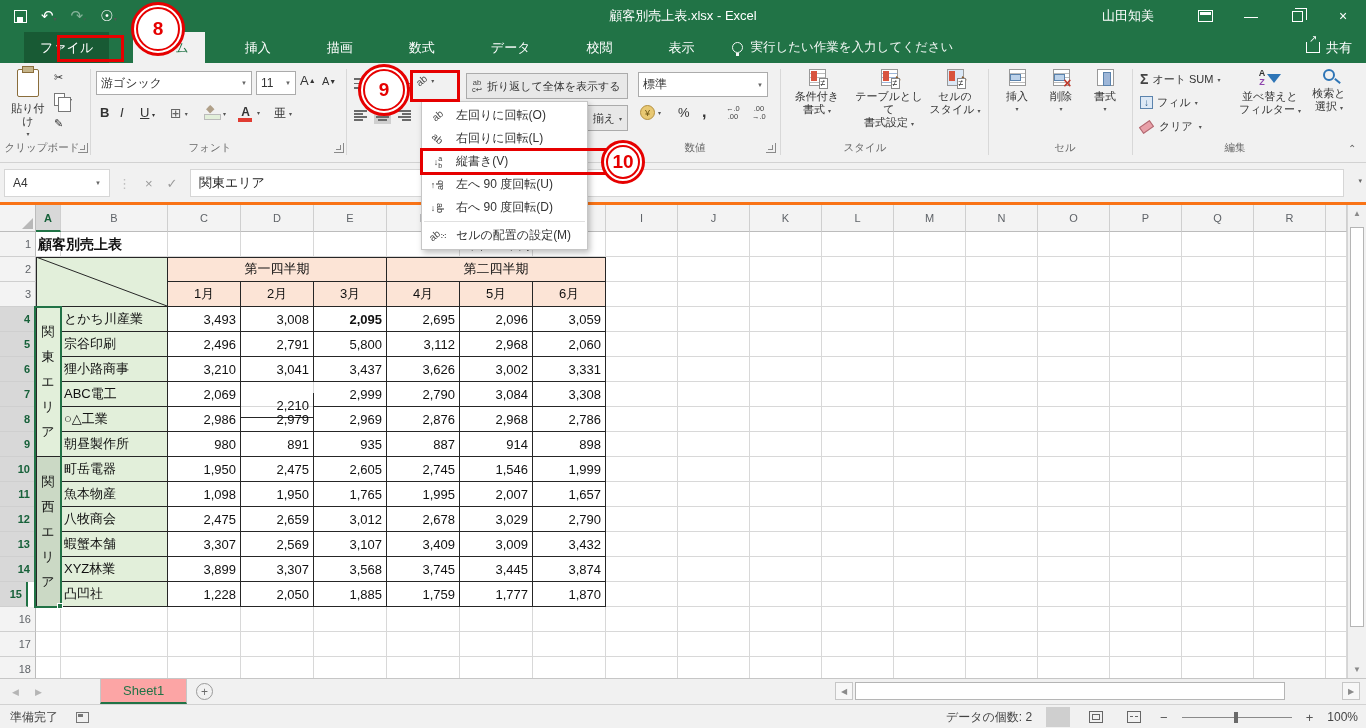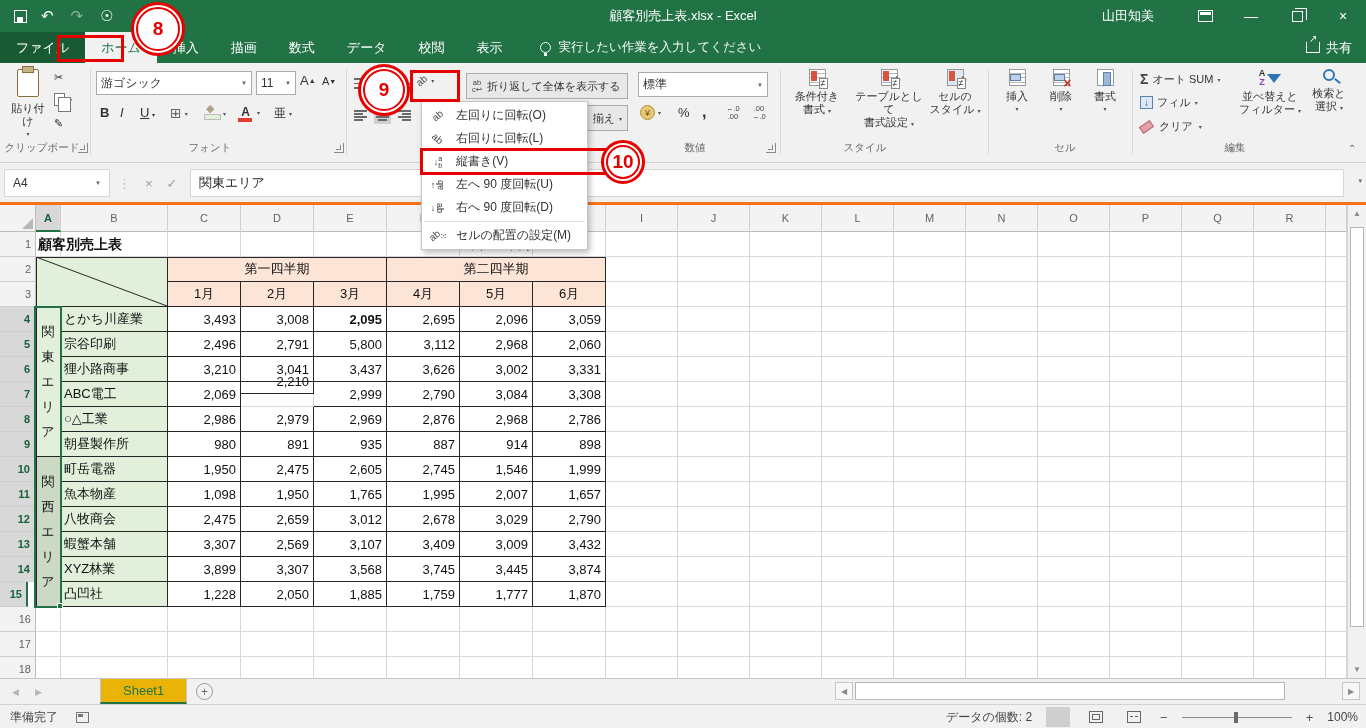--- a/index.html
+++ b/index.html
@@ -17,21 +17,21 @@
   .win-ctl { position:absolute; right:0; top:0; height:32px; display:flex; align-items:center; }
   .win-ctl .user { font-size:13px; margin-right:28px; }
   .win-ctl .btn { width:46px; height:32px; display:flex; align-items:center; justify-content:center; font-size:14px; }
   .ribbon-disp { width:15px; height:12px; border:1.5px solid #fff; position:relative; }
   .ribbon-disp:after{ content:""; position:absolute; top:1px; left:1px; right:1px; height:3px; background:#fff; }
   .restore-g { width:11px; height:11px; border:1.5px solid #fff; position:relative; }
   .restore-g:before { content:""; position:absolute; left:2px; top:-4px; width:11px; height:11px; border:1.5px solid #fff; border-left:none; border-bottom:none; }
 
   
   .tabrow { position:absolute; left:0; top:32px; width:100%; height:31px; background:#217346; display:flex; align-items:stretch; color:#fff; font-size:13px; }
-  .tab { padding:0 16px; display:flex; align-items:center; }
+  .tab { padding:0 16px; display:flex; align-items:center;margin-left:24px; }
   .tab.file { background:#185a34; }
   .tab.active { background:#f1f1f1; color:#217346; }
   .tellme { display:flex; align-items:center; gap:7px; margin-left:22px; font-size:12.5px; opacity:.95; }
   .bulb { width:11px; height:11px; border:1.5px solid #fff; border-radius:50%; position:relative; }
   .bulb:after { content:""; position:absolute; left:3px; top:10px; width:2.5px; height:3px; background:#fff; }
   .share { position:absolute; right:14px; top:32px; height:31px; display:flex; align-items:center; gap:6px; color:#fff; font-size:13px; }
   .share-ico { width:14px; height:11px; border:1.5px solid #fff; border-top:none; position:relative; }
   .share-ico:after { content:"↗"; position:absolute; left:2px; top:-9px; font-size:10px; }
 
   
@@ -119,21 +119,21 @@
   .vscroll { position:absolute; right:0; top:205px; width:19px; height:473px; background:#f1f1f1; border-left:1px solid #d4d4d4; }
   .vthumb { position:absolute; left:2px; right:2px; top:22px; height:400px; background:#fff; border:1px solid #b5b5b5; }
   .s-arr { position:absolute; font-size:8px; color:#8a8a8a; width:100%; text-align:center; }
   .hscroll-wrap { position:absolute; left:835px; top:681px; width:525px; height:20px; background:#f1f1f1; display:flex; align-items:center; }
   .h-arr { width:18px; height:18px; border:1px solid #c6c6c6; background:#f7f7f7; display:flex; align-items:center; justify-content:center; font-size:8px; color:#8a8a8a; }
   .hthumb { height:18px; background:#fff; border:1px solid #b5b5b5; width:430px; margin-left:2px; }
 
   
   .sheettabs { position:absolute; left:0; top:678px; width:100%; height:26px; background:#f1f1f1; border-top:1px solid #c6c6c6; font-size:13px; }
   .nav-arrows { position:absolute; left:12px; top:0; height:26px; display:flex; align-items:center; gap:16px; color:#b5b5b5; font-size:9px; }
-  .sheettab { position:absolute; left:100px; top:0; height:25px; padding:0 22px; background:#eab308; border-left:1px solid #c6c6c6; border-right:1px solid #c6c6c6; border-bottom:2px solid #217346; color:#217346; display:flex; align-items:center; }
+  .sheettab { position:absolute; left:100px; top:0; height:25px; padding:0 22px; background:#fca5a5; border-left:1px solid #c6c6c6; border-right:1px solid #c6c6c6; border-bottom:2px solid #217346; color:#217346; display:flex; align-items:center; }
   .addsheet { position:absolute; left:196px; top:4px; width:17px; height:17px; border:1px solid #9a9a9a; border-radius:50%; color:#6a6a6a; display:flex; align-items:center; justify-content:center; font-size:12px; }
 
   
   .statusbar { position:absolute; left:0; top:704px; width:100%; height:24px; background:#f1f1f1; border-top:1px solid #d2d2d2; font-size:12px; color:#444; }
   .st-left { position:absolute; left:10px; top:0; height:24px; display:flex; align-items:center; gap:18px; }
   .macro-ico { width:13px; height:11px; border:1px solid #777; position:relative; }
   .macro-ico:after { content:""; position:absolute; left:1px; top:1px; width:5px; height:3px; background:#777; }
   .st-right { position:absolute; right:8px; top:0; height:24px; display:flex; align-items:center; gap:14px; }
   .view-ico { width:24px; height:20px; display:flex; align-items:center; justify-content:center; }
   .vi { width:14px; height:12px; border:1px solid #666; }
@@ -841,21 +841,21 @@
       <div class="tcell num" style="left: 533px; top: 127px; width: 73px; height: 25px;">2,060</div>
       <div class="tcell name" style="left: 61px; top: 152px; width: 107px; height: 25px;">狸小路商事</div>
       <div class="tcell num" style="left: 168px; top: 152px; width: 73px; height: 25px;">3,210</div>
       <div class="tcell num" style="left: 241px; top: 152px; width: 73px; height: 25px;">3,041</div>
       <div class="tcell num" style="left: 314px; top: 152px; width: 73px; height: 25px;">3,437</div>
       <div class="tcell num" style="left: 387px; top: 152px; width: 73px; height: 25px;">3,626</div>
       <div class="tcell num" style="left: 460px; top: 152px; width: 73px; height: 25px;">3,002</div>
       <div class="tcell num" style="left: 533px; top: 152px; width: 73px; height: 25px;">3,331</div>
       <div class="tcell name" style="left: 61px; top: 177px; width: 107px; height: 25px;">ABC電工</div>
       <div class="tcell num" style="left: 168px; top: 177px; width: 73px; height: 25px;">2,069</div>
-      <div class="tcell num" style="left: 241px; top: 164px; width: 73px; height: 25px;">2,210</div>
+      <div class="tcell num" style="left: 241px; top: 188px; width: 73px; height: 25px;">2,210</div>
       <div class="tcell num" style="left: 314px; top: 177px; width: 73px; height: 25px;">2,999</div>
       <div class="tcell num" style="left: 387px; top: 177px; width: 73px; height: 25px;">2,790</div>
       <div class="tcell num" style="left: 460px; top: 177px; width: 73px; height: 25px;">3,084</div>
       <div class="tcell num" style="left: 533px; top: 177px; width: 73px; height: 25px;">3,308</div>
       <div class="tcell name" style="left: 61px; top: 202px; width: 107px; height: 25px;">○△工業</div>
       <div class="tcell num" style="left: 168px; top: 202px; width: 73px; height: 25px;">2,986</div>
       <div class="tcell num" style="left: 241px; top: 202px; width: 73px; height: 25px;">2,979</div>
       <div class="tcell num" style="left: 314px; top: 202px; width: 73px; height: 25px;">2,969</div>
       <div class="tcell num" style="left: 387px; top: 202px; width: 73px; height: 25px;">2,876</div>
       <div class="tcell num" style="left: 460px; top: 202px; width: 73px; height: 25px;">2,968</div>

